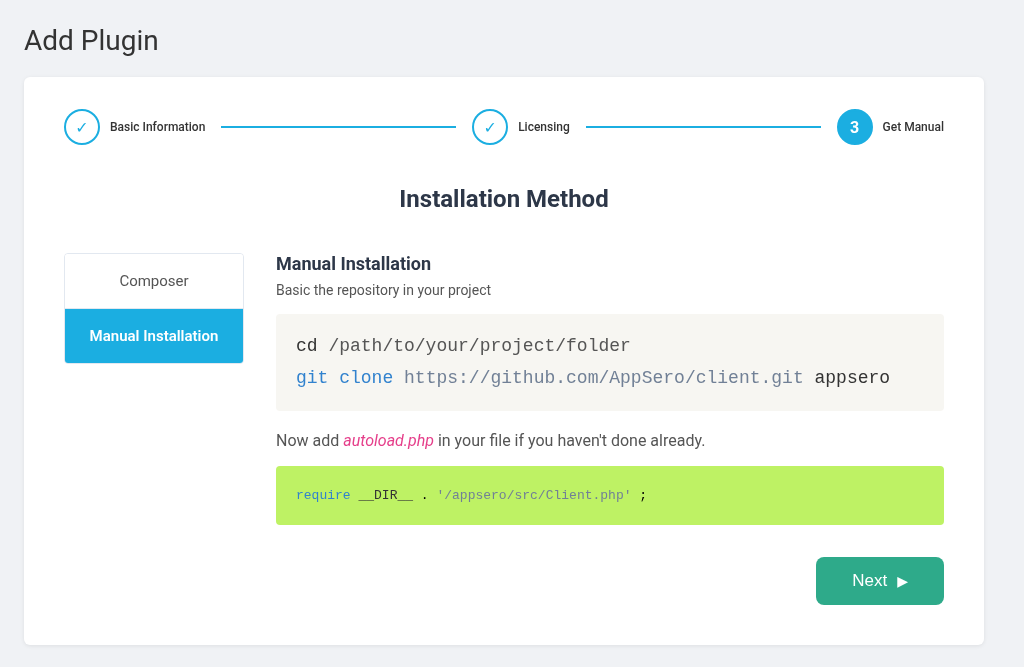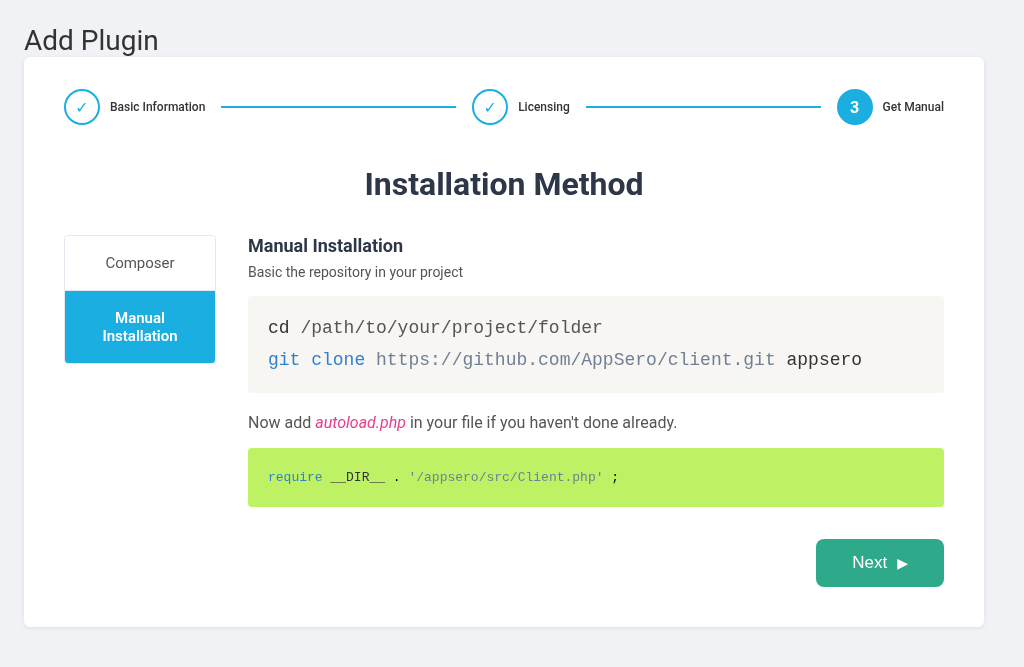--- a/index.html
+++ b/index.html
@@ -6,20 +6,21 @@
     body {
       font-family: -apple-system, BlinkMacSystemFont, 'Segoe UI', Roboto, sans-serif;
       background: #f0f2f5;
       min-height: 667px;
       padding: 24px;
     }
     .page-title {
       font-size: 28px;
       font-weight: 400;
       color: #333;
+      margin-bottom: 20px;
     }
     .card {
       background: #fff;
       border-radius: 6px;
       padding: 32px 40px 40px;
       max-width: 960px;
       box-shadow: 0 1px 4px rgba(0,0,0,0.08);
     }
     
     .stepper {
@@ -57,35 +58,35 @@
     }
     .step-line {
       flex: 1;
       height: 2px;
       background: #1baee1;
       margin: 0 16px;
     }
     
     .section-title {
       text-align: center;
-      font-size: 32px;
+      font-size: 24px;
       font-weight: 700;
       color: #2d3748;
-      margin-bottom: 32px;
+      margin-bottom: 40px;
     }
     
     .content-area {
       display: flex;
       gap: 32px;
     }
     
     .tab-list {
       display: flex;
       flex-direction: column;
-      width: 152px;
+      width: 180px;
       flex-shrink: 0;
       border: 1px solid #e2e8f0;
       border-radius: 4px;
       overflow: hidden;
       height: fit-content;
     }
     .tab-item {
       padding: 18px 20px;
       font-size: 15px;
       cursor: pointer;

